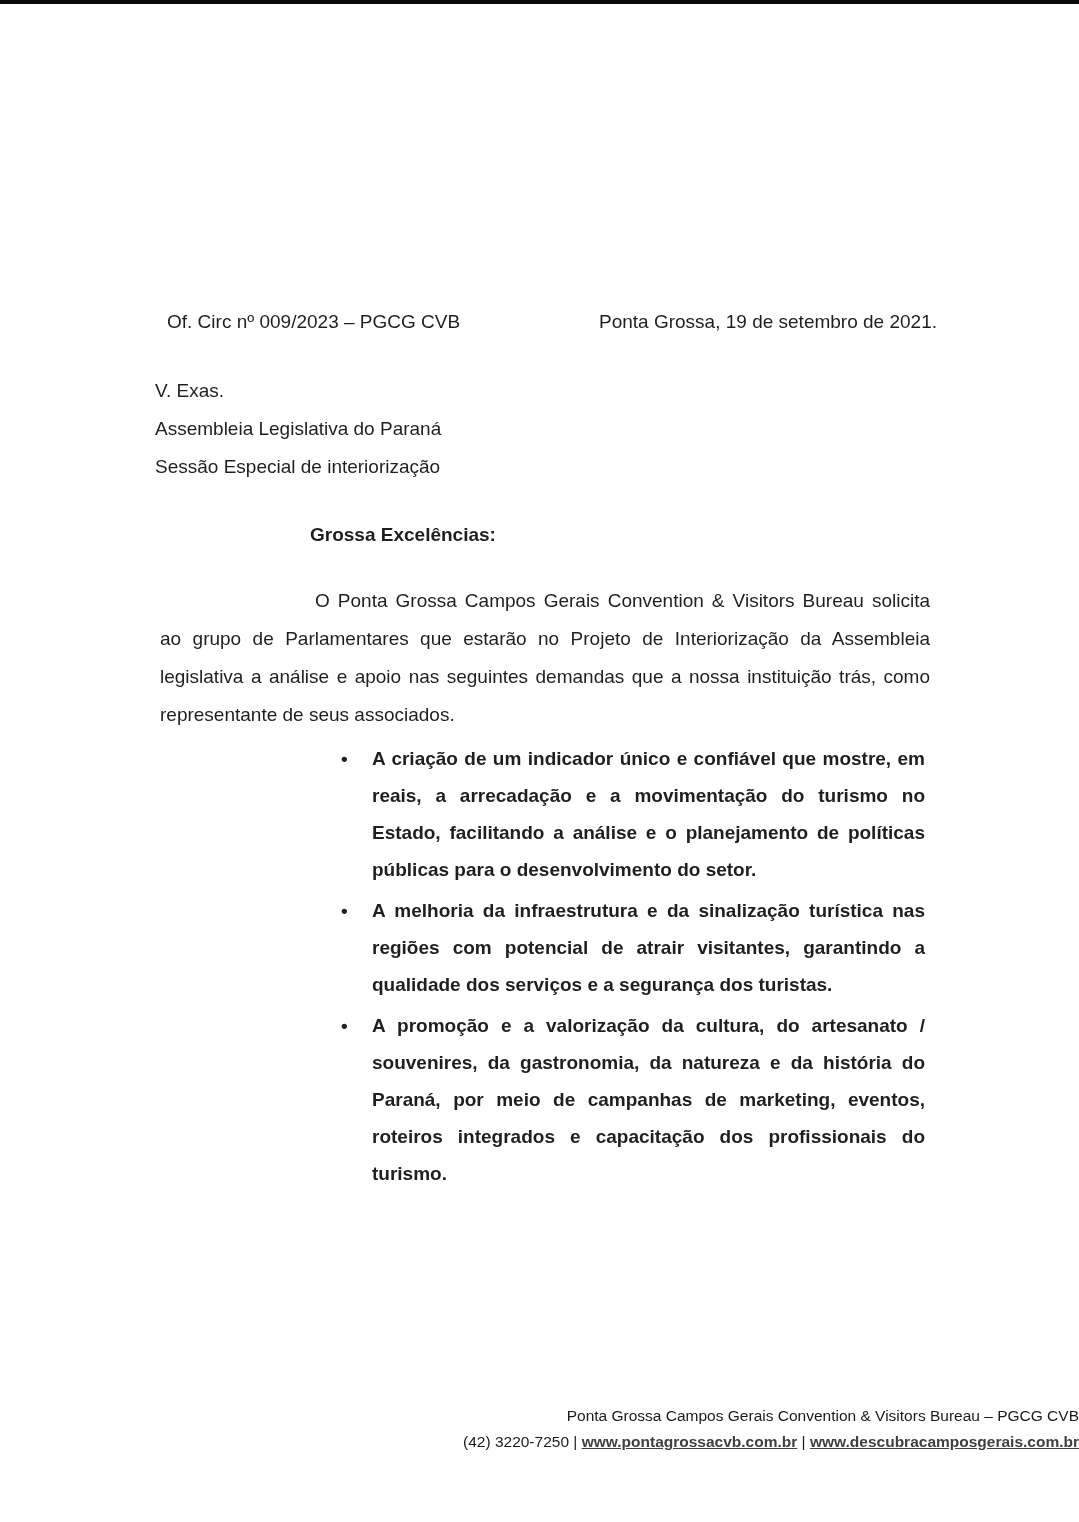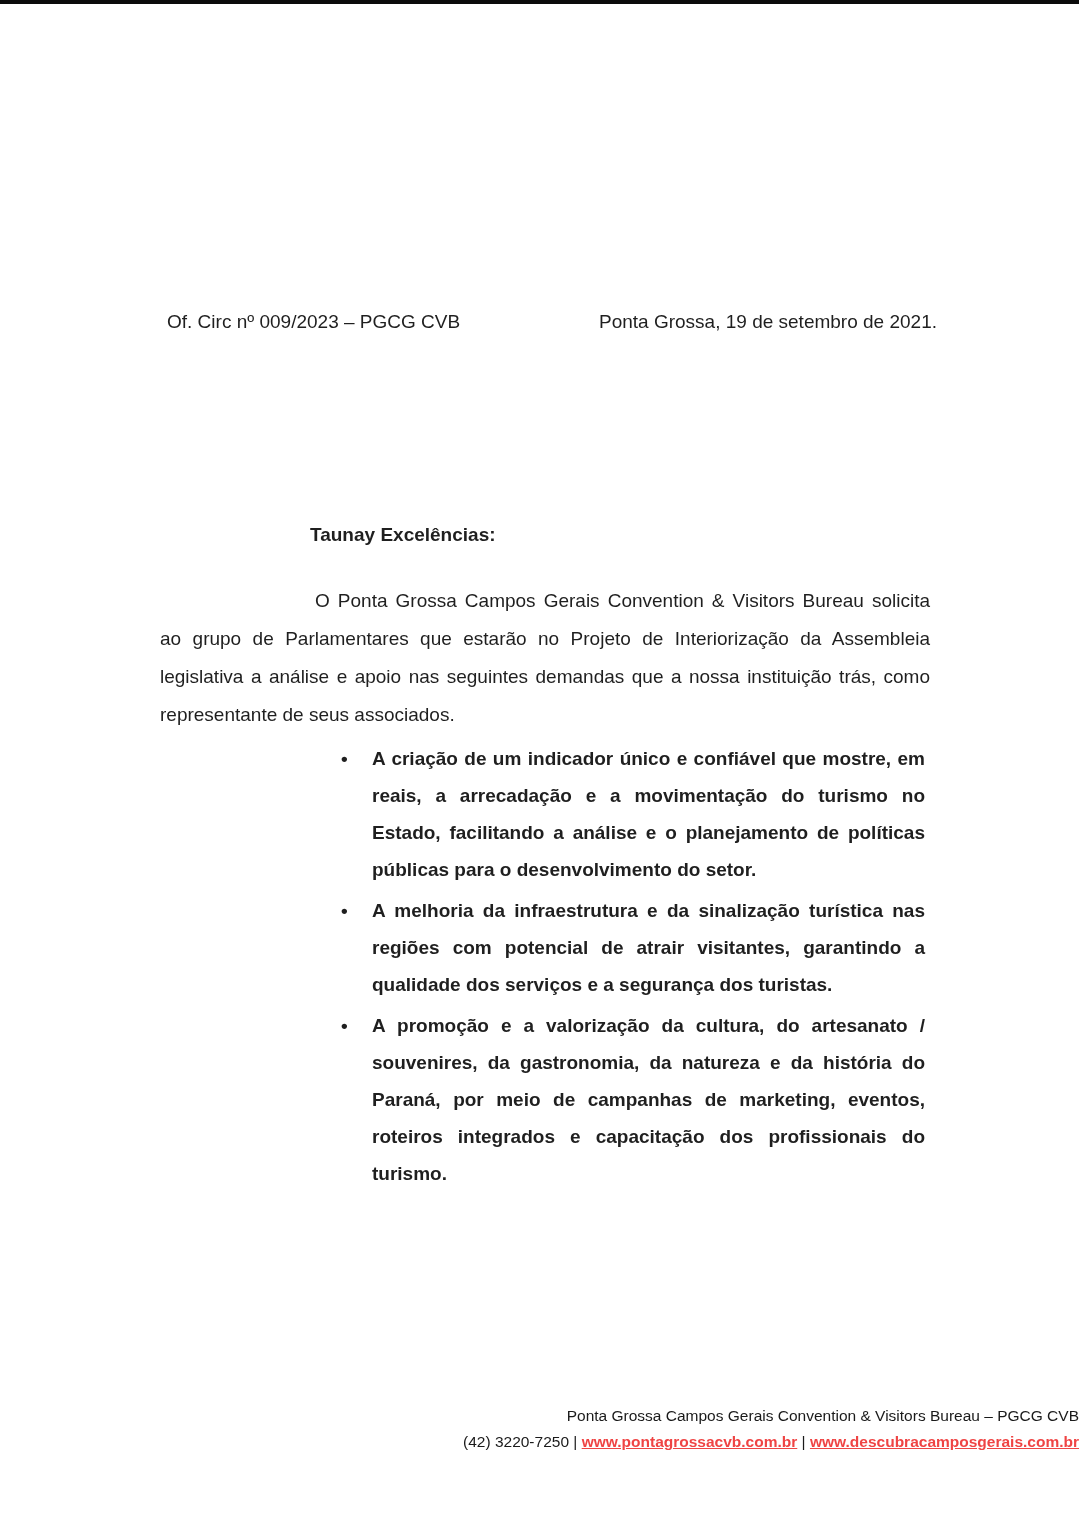--- a/index.html
+++ b/index.html
@@ -138,41 +138,46 @@
   .footer {
     position: absolute;
     top: 1403px; left: 0;
     width: 100%;
     text-align: right;
     font-size: 15.5px;
     line-height: 26px;
     color: #1a1a1a;
   }
   .footer a {
-    color: #ef4444;
+    color: #404040;
     text-decoration: underline;
     font-weight: bold;
     cursor: pointer;
   }
 </style>
 </head>
 <body>
 
 <div class="page">
 
   <div class="top-bar"></div>
 
 
   <div class="ref-row">
     <span>Of. Circ nº 009/2023 – PGCG CVB</span>
     <span>Ponta Grossa, 19 de setembro de 2021.</span>
   </div>
 
+  <div class="addressee">
+    <div>V. Exas.</div>
+    <div>Assembleia Legislativa do Paraná</div>
+    <div>Sessão Especial de interiorização</div>
+  </div>
 
-  <div class="salutation">Taunay Excelências:</div>
+  <div class="salutation">Grossa Excelências:</div>
 
   <p class="intro">O Ponta Grossa Campos Gerais Convention &amp; Visitors Bureau solicita ao grupo de Parlamentares que estarão no Projeto de Interiorização da Assembleia legislativa a análise e apoio nas seguintes demandas que a nossa instituição trás, como representante de seus associados.</p>
 
   <ul class="demands">
     <li>A criação de um indicador único e confiável que mostre, em reais, a arrecadação e a movimentação do turismo no Estado, facilitando a análise e o planejamento de políticas públicas para o desenvolvimento do setor.</li>
     <li>A melhoria da infraestrutura e da sinalização turística nas regiões com potencial de atrair visitantes, garantindo a qualidade dos serviços e a segurança dos turistas.</li>
     <li>A promoção e a valorização da cultura, do artesanato / souvenires, da gastronomia, da natureza e da história do Paraná, por meio de campanhas de marketing, eventos, roteiros integrados e capacitação dos profissionais do turismo.</li>
   </ul>
 
   <div class="footer">

